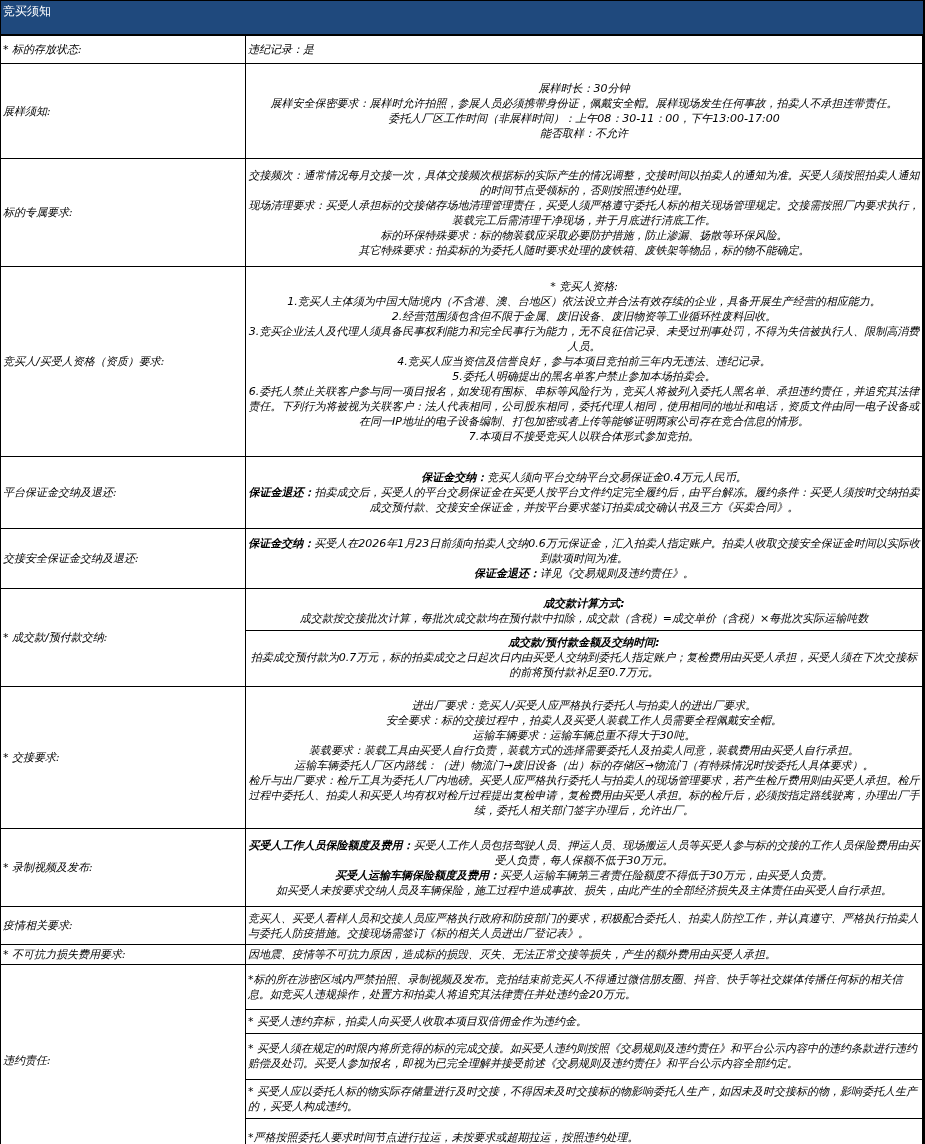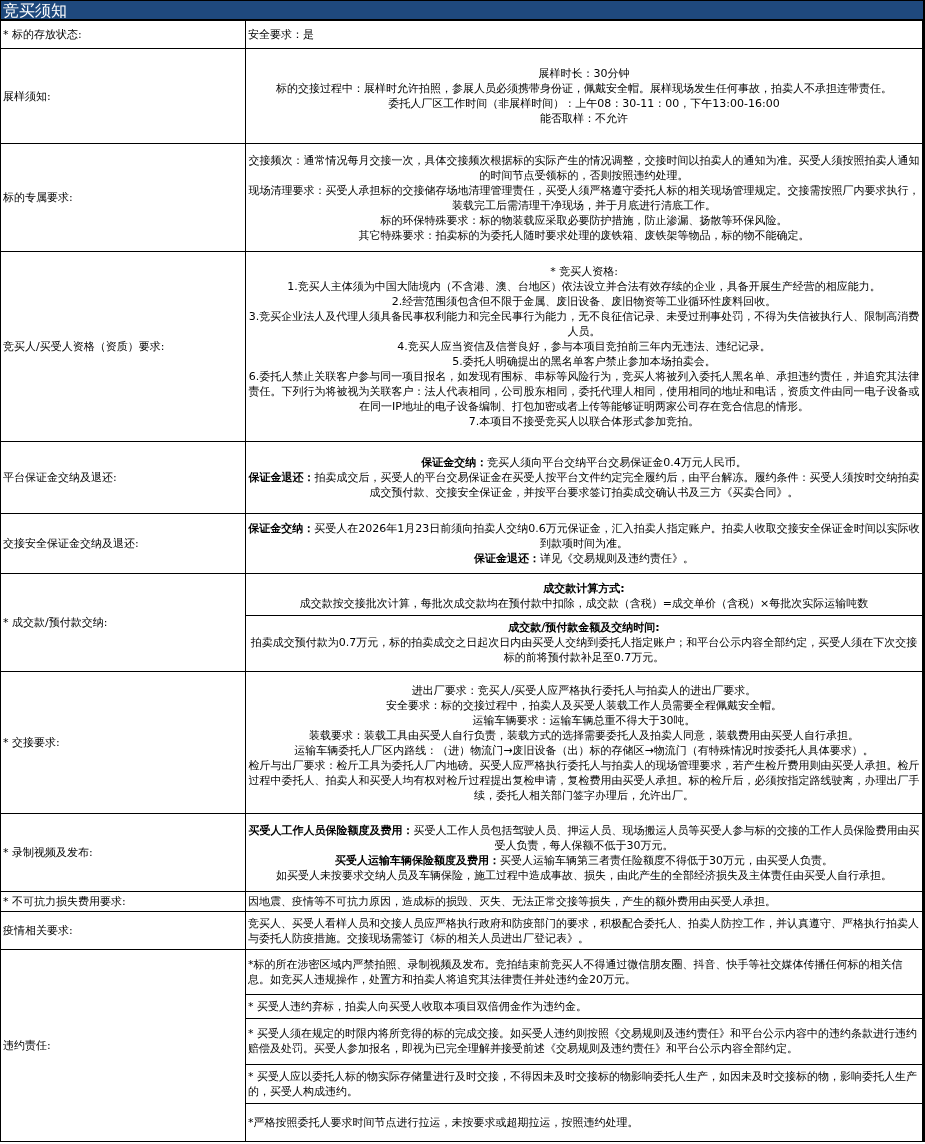--- a/index.html
+++ b/index.html
@@ -1,50 +1,50 @@
 <!DOCTYPE html>
 <html><head>
   <meta charset="utf-8">
   <style>
     * { box-sizing: border-box; margin: 0; padding: 0; }
     html, body { width: 925px; height: 1144px; background: #ffffff; overflow: hidden; }
     body { font-family: "DejaVu Sans", "Liberation Sans", sans-serif; font-size: 11px; color: #000; line-height: 15px; }
     .wrap { width: 925px; border-right: 2px solid #000; }
     .header {
-      background: #1f497d; color: #fff; height: 20px; line-height: 20px;
-      padding-left: 2px; font-size: 16px; border: 1px solid #000; border-right: none;
+      background: #1f497d; color: #fff; height: 35px; line-height: 20px;
+      padding-left: 2px; font-size: 12px; border: 1px solid #000; border-right: none;
     }
     table { border-collapse: collapse; width: 923px; table-layout: fixed; }
-    td { border: 1px solid #000; vertical-align: middle; padding: 1px 2px; }
+    td { border: 1px solid #000; vertical-align: middle; padding: 1px 2px; font-style: italic; }
     td.label { width: 245px; }
     td.content { padding: 4px 2px; }
     .line { display: block; text-align: center; }
     .b { font-weight: bold; }
     .subtbl { width: 100%; border-collapse: collapse; }
     .subtbl td { border: none; border-bottom: 1px solid #000; padding: 4px 2px; }
     .subtbl tr:last-child td { border-bottom: none; }
     td.nopad { padding: 0; }
   </style>
 </head>
 <body>
 
 <div class="wrap">
   <div class="header">竞买须知</div>
   <table>
     <tbody>
         <tr style="height:28px">
       <td class="label">* 标的存放状态:</td>
-      <td>安全要求：是</td>
+      <td>违纪记录：是</td>
     </tr>
     <tr style="height:95px">
       <td class="label">展样须知:</td>
       <td class="content">
         <span class="line">展样时长：30分钟</span>
-        <span class="line">标的交接过程中：展样时允许拍照，参展人员必须携带身份证，佩戴安全帽。展样现场发生任何事故，拍卖人不承担连带责任。</span>
-        <span class="line">委托人厂区工作时间（非展样时间）：上午08：30-11：00，下午13:00-16:00</span>
+        <span class="line">展样安全保密要求：展样时允许拍照，参展人员必须携带身份证，佩戴安全帽。展样现场发生任何事故，拍卖人不承担连带责任。</span>
+        <span class="line">委托人厂区工作时间（非展样时间）：上午08：30-11：00，下午13:00-17:00</span>
         <span class="line">能否取样：不允许</span>
       </td>
     </tr>
     <tr style="height:108px">
       <td class="label">标的专属要求:</td>
       <td class="content">
         <span class="line">交接频次：通常情况每月交接一次，具体交接频次根据标的实际产生的情况调整，交接时间以拍卖人的通知为准。买受人须按照拍卖人通知的时间节点受领标的，否则按照违约处理。</span>
         <span class="line">现场清理要求：买受人承担标的交接储存场地清理管理责任，买受人须严格遵守委托人标的相关现场管理规定。交接需按照厂内要求执行，装载完工后需清理干净现场，并于月底进行清底工作。</span>
         <span class="line">标的环保特殊要求：标的物装载应采取必要防护措施，防止渗漏、扬散等环保风险。</span>
         <span class="line">其它特殊要求：拍卖标的为委托人随时要求处理的废铁箱、废铁架等物品，标的物不能确定。</span>
@@ -84,21 +84,21 @@
           <tbody>
                 <tr>
                   <td>
             <span class="line b">成交款计算方式:</span>
             <span class="line">成交款按交接批次计算，每批次成交款均在预付款中扣除，成交款（含税）=成交单价（含税）×每批次实际运输吨数</span>
           </td>
                 </tr>
           <tr>
                   <td>
             <span class="line b">成交款/预付款金额及交纳时间:</span>
-            <span class="line">拍卖成交预付款为0.7万元，标的拍卖成交之日起次日内由买受人交纳到委托人指定账户；和平台公示内容全部约定，买受人须在下次交接标的前将预付款补足至0.7万元。</span>
+            <span class="line">拍卖成交预付款为0.7万元，标的拍卖成交之日起次日内由买受人交纳到委托人指定账户；复检费用由买受人承担，买受人须在下次交接标的前将预付款补足至0.7万元。</span>
           </td>
                 </tr>
         </tbody>
             </table>
       </td>
     </tr>
     <tr style="height:142px">
       <td class="label">* 交接要求:</td>
       <td class="content">
         <span class="line">进出厂要求：竞买人/买受人应严格执行委托人与拍卖人的进出厂要求。</span>
@@ -110,27 +110,27 @@
       </td>
     </tr>
     <tr style="height:78px">
       <td class="label">* 录制视频及发布:</td>
       <td class="content">
         <span class="line"><span class="b">买受人工作人员保险额度及费用：</span><span>买受人工作人员包括驾驶人员、押运人员、现场搬运人员等买受人参与标的交接的工作人员保险费用由买受人负责，每人保额不低于30万元。</span></span>
         <span class="line"><span class="b">买受人运输车辆保险额度及费用：</span><span>买受人运输车辆第三者责任险额度不得低于30万元，由买受人负责。</span></span>
         <span class="line">如买受人未按要求交纳人员及车辆保险，施工过程中造成事故、损失，由此产生的全部经济损失及主体责任由买受人自行承担。</span>
       </td>
     </tr>
+    <tr style="height:38px">
+      <td class="label">疫情相关要求:</td>
+      <td>竞买人、买受人看样人员和交接人员应严格执行政府和防疫部门的要求，积极配合委托人、拍卖人防控工作，并认真遵守、严格执行拍卖人与委托人防疫措施。交接现场需签订《标的相关人员进出厂登记表》。</td>
+    </tr>
     <tr style="height:20px">
       <td class="label">* 不可抗力损失费用要求:</td>
       <td>因地震、疫情等不可抗力原因，造成标的损毁、灭失、无法正常交接等损失，产生的额外费用由买受人承担。</td>
-    </tr>
-    <tr style="height:38px">
-      <td class="label">疫情相关要求:</td>
-      <td>竞买人、买受人看样人员和交接人员应严格执行政府和防疫部门的要求，积极配合委托人、拍卖人防控工作，并认真遵守、严格执行拍卖人与委托人防疫措施。交接现场需签订《标的相关人员进出厂登记表》。</td>
     </tr>
     <tr>
       <td class="label">违约责任:</td>
       <td class="nopad">
         <table class="subtbl">
           <tbody>
                 <tr style="height:44px">
                   <td>*标的所在涉密区域内严禁拍照、录制视频及发布。竞拍结束前竞买人不得通过微信朋友圈、抖音、快手等社交媒体传播任何标的相关信息。如竞买人违规操作，处置方和拍卖人将追究其法律责任并处违约金20万元。</td>
                 </tr>
           <tr style="height:22px">

